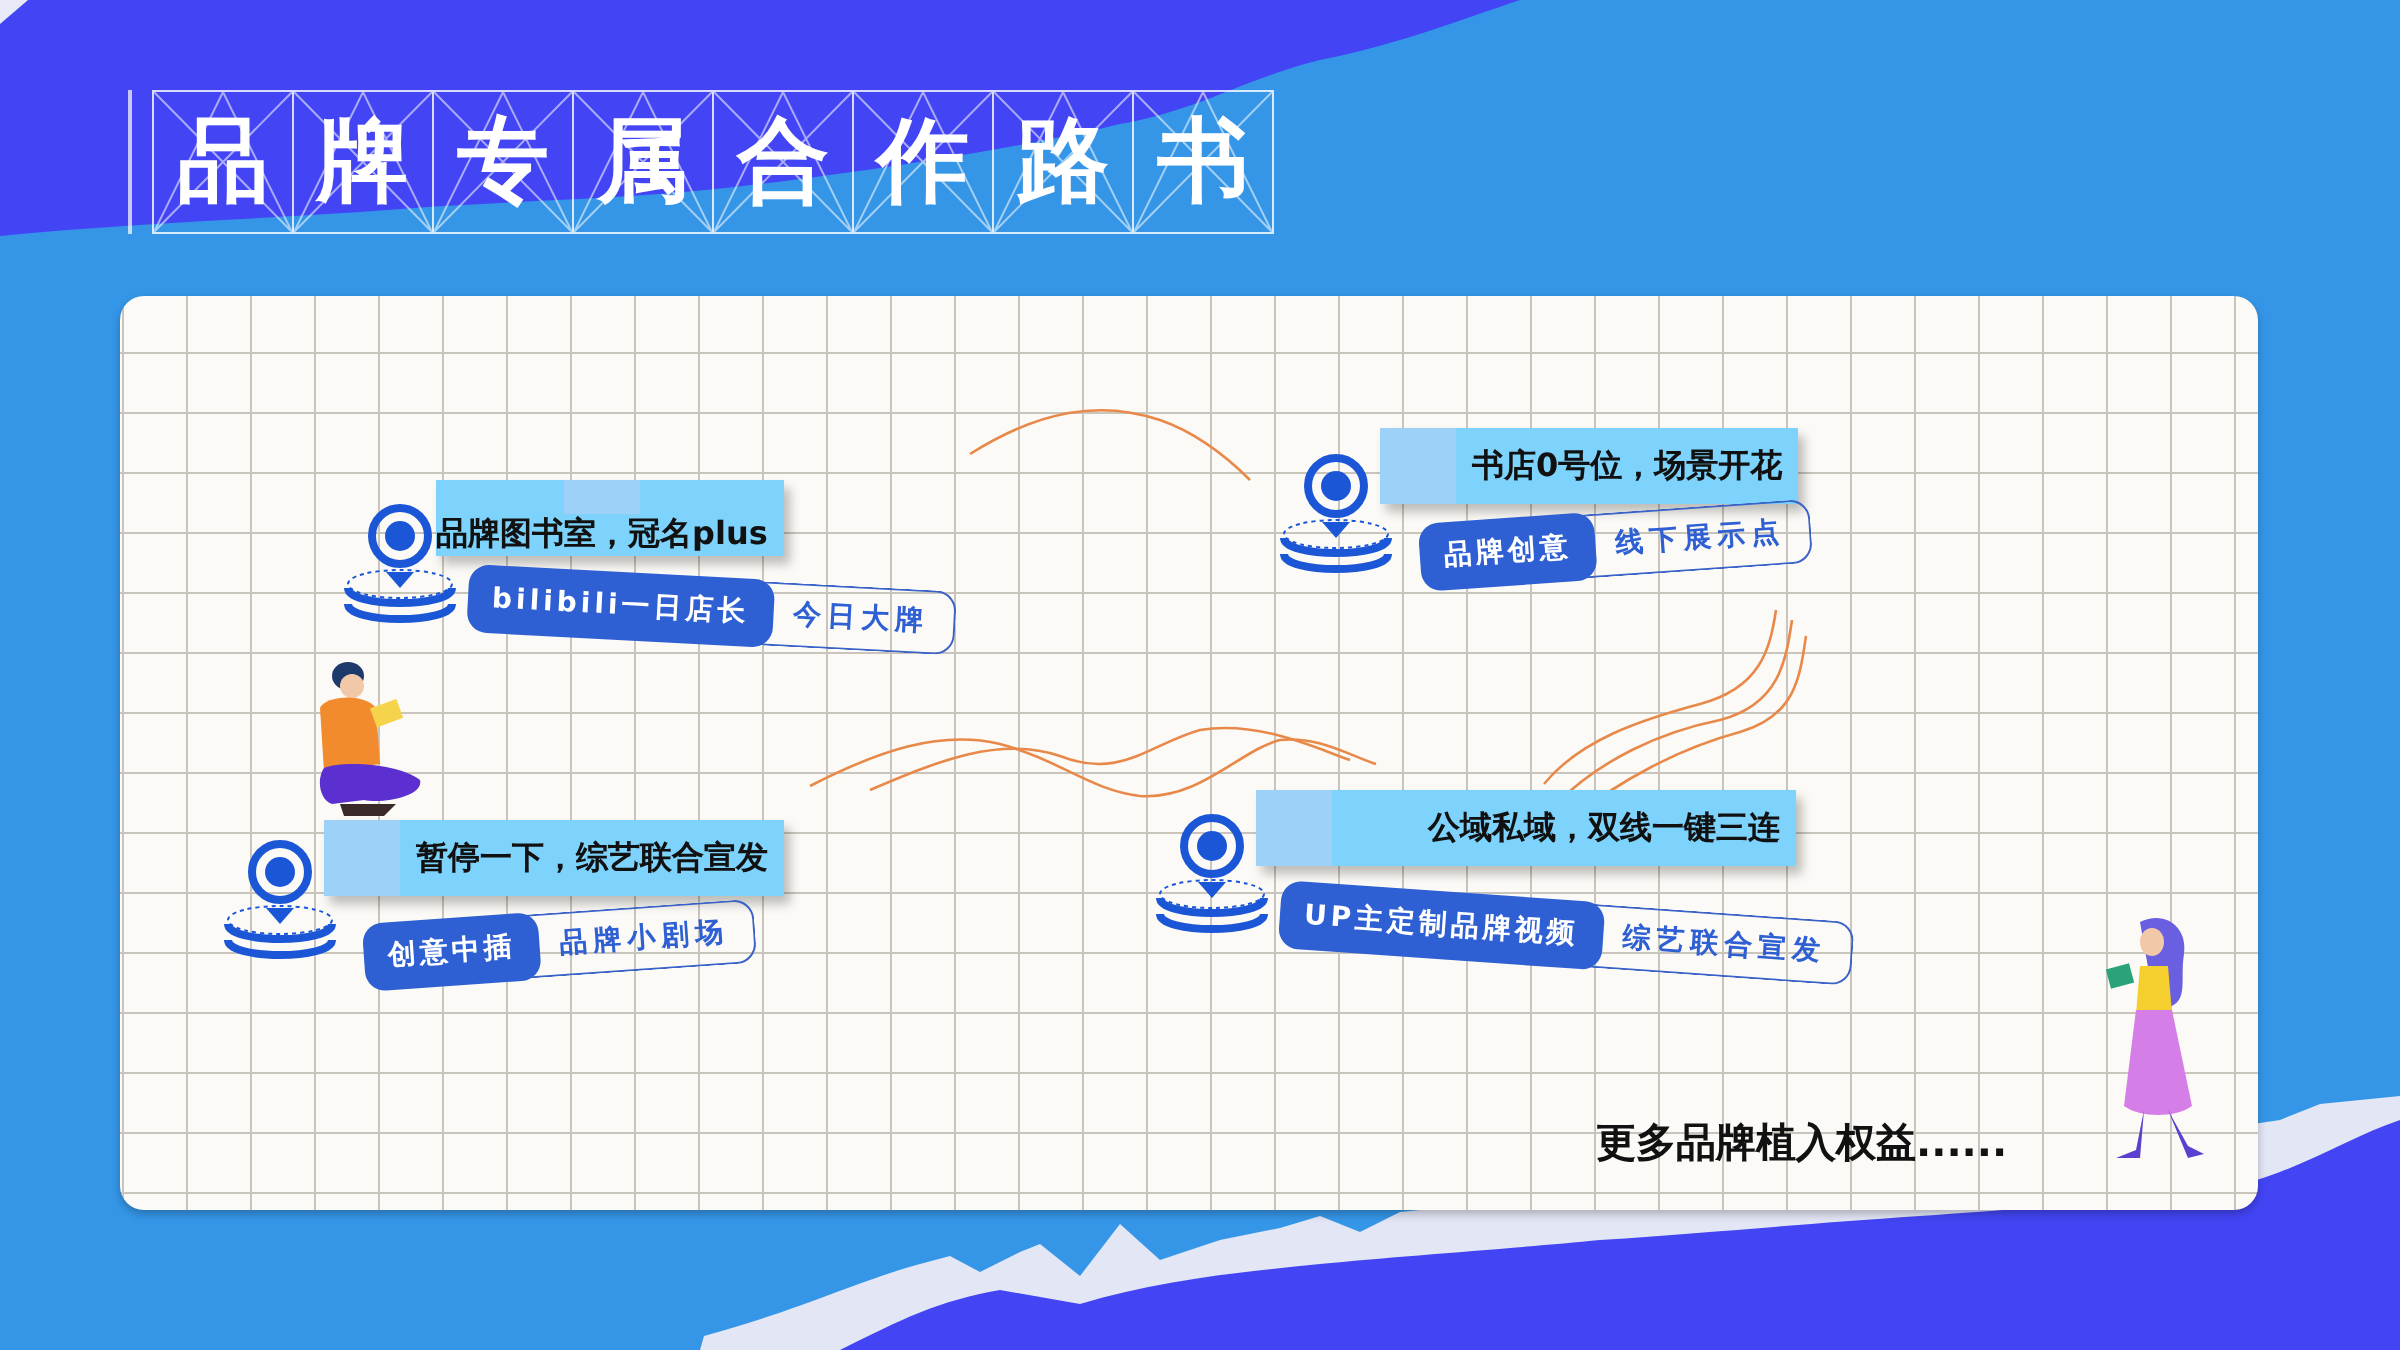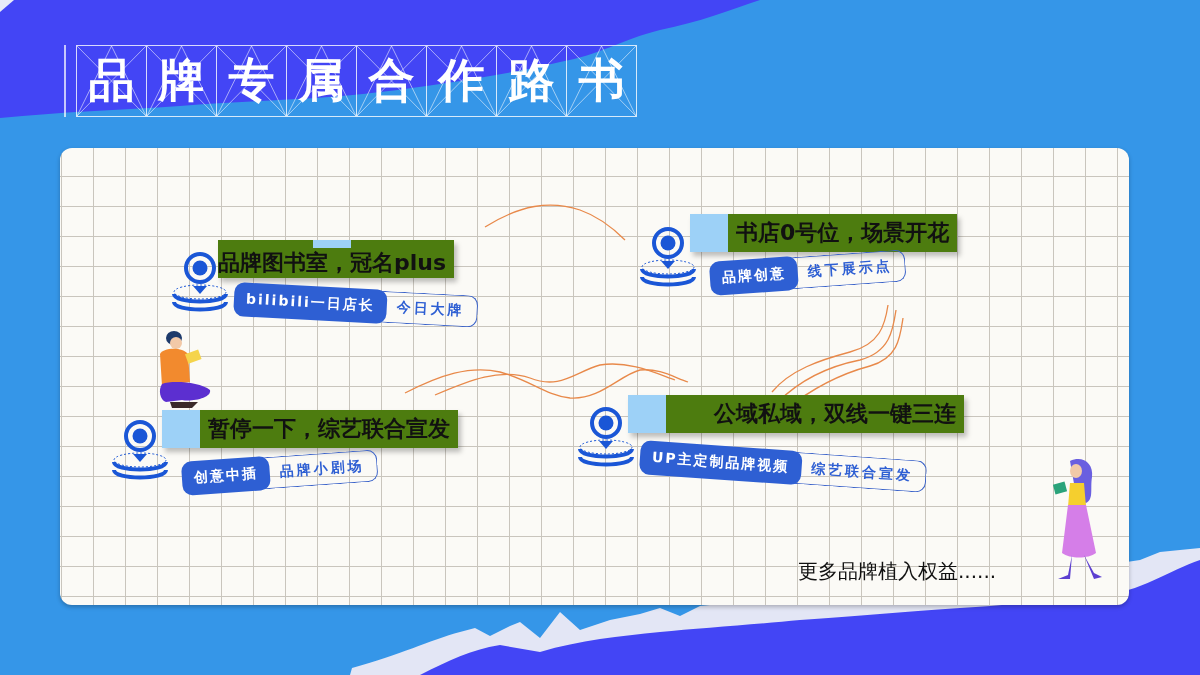--- a/index.html
+++ b/index.html
@@ -42,39 +42,39 @@
     background-size: 32px 30px;
     background-position: 33px 28px;
     box-shadow: 0 2px 4px rgba(0,0,0,0.25);
     overflow: hidden;
   }
   .curves { position: absolute; left: 0; top: 0; width: 1200px; height: 675px; pointer-events: none; }
   
   .pin { position: absolute; width: 60px; height: 70px; }
   .headline {
     position: absolute; height: 38px; display: flex; align-items: center;
-    background: #4d7c0f; box-shadow: 3px 4px 5px rgba(0,0,0,0.25);
-    font-size: 22px; font-weight: bold; color: #111; white-space: nowrap;
+    background: #7dd3fc; box-shadow: 3px 4px 5px rgba(0,0,0,0.25);
+    font-size: 16px; font-weight: bold; color: #111; white-space: nowrap;
   }
   .headline .stripe { width: 38px; height: 100%; background: #9dd1f7; margin-right: 8px; }
   .headline .txt { padding-right: 8px; }
   .tagrow { position: absolute; display: flex; align-items: center; }
   .tag-main {
     background: #2e5fd3; color: #fff; font-size: 14px; font-weight: bold;
     border-radius: 10px; padding: 0 12px; height: 34px; display: flex; align-items: center;
     letter-spacing: 2px; position: relative; z-index: 2; white-space: nowrap;
   }
   .tag-sub {
     color: #2e5fd3; font-size: 14px; font-weight: bold; letter-spacing: 3px;
     border: 1.5px solid #3a62c9; border-left: none; border-radius: 0 10px 10px 0;
     height: 30px; display: flex; align-items: center; padding: 0 12px 0 22px; margin-left: -12px;
     white-space: nowrap;
   }
   .footer-text {
-    position: absolute; left: 798px; top: 558px; font-size: 20px; font-weight: normal; color: #111;
+    position: absolute; left: 798px; top: 558px; font-size: 20px; font-weight: bold; color: #111;
   }
   .figure { position: absolute; }
 </style>
 </head>
 <body>
 
 <svg class="bg-top" viewBox="0 0 1200 140" preserveAspectRatio="none">
   <path d="M0,0 L760,0 C730,10 700,22 660,30 C620,40 600,55 560,62 C520,72 440,85 380,92 C320,100 250,100 180,106 C120,110 60,112 0,118 Z" fill="#4345f5"></path>
   <path d="M0,0 L14,0 L0,12 Z" fill="#e8eaf8"></path>
 </svg>

